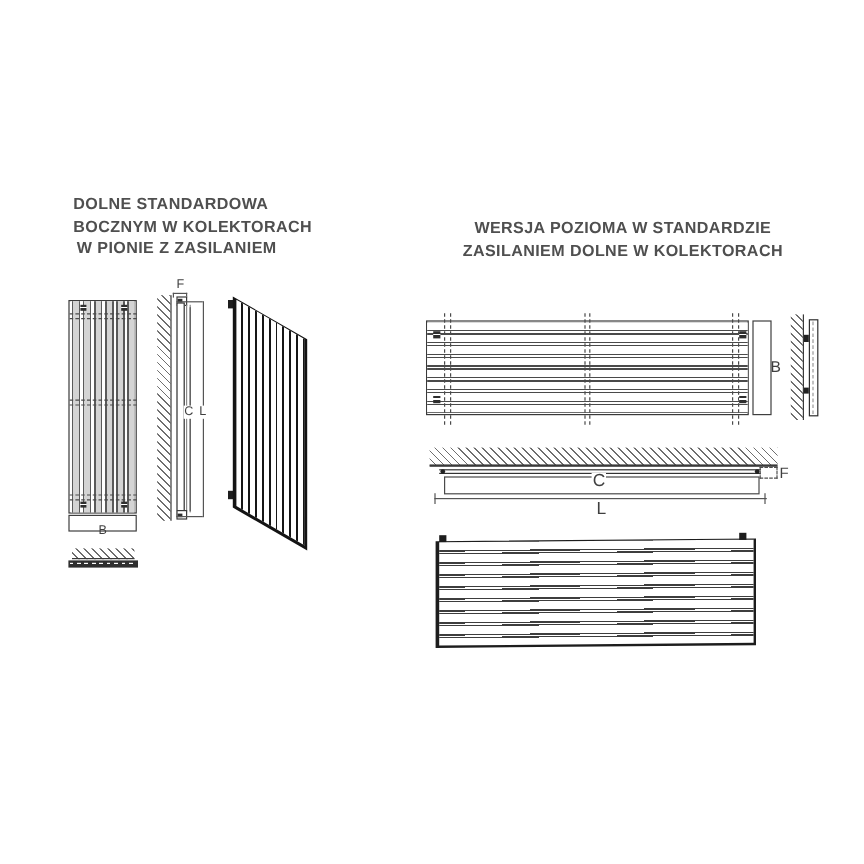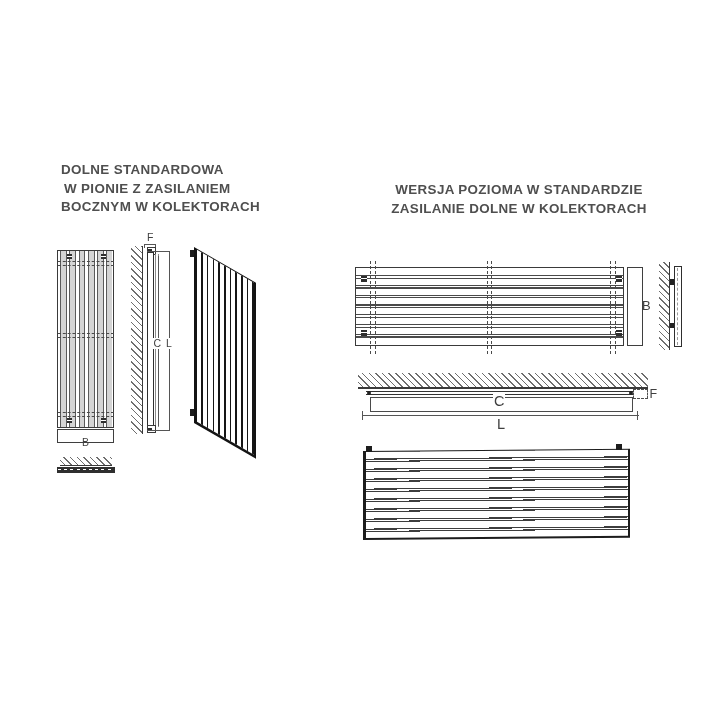--- a/index.html
+++ b/index.html
@@ -37,22 +37,22 @@
   .outline{border:1.5px solid #3a3a3a;background:#fff;}
   .thin-outline{border:1.1px solid #4a4a4a;background:transparent;}
 </style>
 </head>
 <body>
 
 <div id="canvas">
 
   <div class="abs title" style="left:61px;top:161px;width:220px;">
     <div class="tline">DOLNE STANDARDOWA</div>
+    <div class="tline">BOCZNYM W KOLEKTORACH</div>
     <div class="tline indent1">W PIONIE Z ZASILANIEM</div>
-    <div class="tline">BOCZNYM W KOLEKTORACH</div>
   </div>
 
   <div class="abs outline" style="left:57px;top:250px;width:55px;height:176px;">
     <div class="abs vslats" style="left:1px;top:0;width:53px;height:176px;"></div>
   </div>
   <div class="abs dash-row" style="left:58px;top:260.5px;width:56px;"></div>
   <div class="abs dash-row" style="left:58px;top:333px;width:56px;"></div>
   <div class="abs dash-row" style="left:58px;top:411.5px;width:56px;"></div>
   <div class="abs bracket-sq" style="left:66.5px;top:253.5px;width:5px;height:5px;"></div>
   <div class="abs bracket-sq" style="left:101px;top:253.5px;width:5px;height:5px;"></div>
@@ -88,21 +88,21 @@
   <div class="abs persp-left" style="left:193.5px;top:247px;width:57px;height:172px;"></div>
 
   <div class="abs hatch" style="left:60px;top:457px;width:52px;height:8.5px;"></div>
   <div class="abs hline" style="left:60px;top:465.2px;width:52px;height:1.2px;"></div>
   <div class="abs" style="left:57px;top:466.8px;width:58px;height:6px;background:#2f2f2f;">
     <div class="abs" style="left:1px;top:2.4px;width:56px;height:1.2px;background:repeating-linear-gradient(90deg,#fff 0 3px,rgba(0,0,0,0) 3px 6.2px);"></div>
   </div>
 
   <div class="abs title title-center" style="left:374px;top:181px;width:290px;">
     <div class="tline">WERSJA POZIOMA W STANDARDZIE</div>
-    <div class="tline">ZASILANIE DOLNE W KOLEKTORACH</div>
+    <div class="tline">ZASILANIEM DOLNE W KOLEKTORACH</div>
   </div>
 
   <div class="abs outline" style="left:355px;top:267px;width:267px;height:77px;">
     <div class="abs hslats" style="left:0;top:1px;width:267px;height:75px;"></div>
   </div>
   <div class="abs vdash" style="left:370px;top:261px;height:93px;"></div>
   <div class="abs vdash" style="left:375px;top:261px;height:93px;"></div>
   <div class="abs vdash" style="left:486.5px;top:261px;height:93px;"></div>
   <div class="abs vdash" style="left:491px;top:261px;height:93px;"></div>
   <div class="abs vdash" style="left:610px;top:261px;height:93px;"></div>

